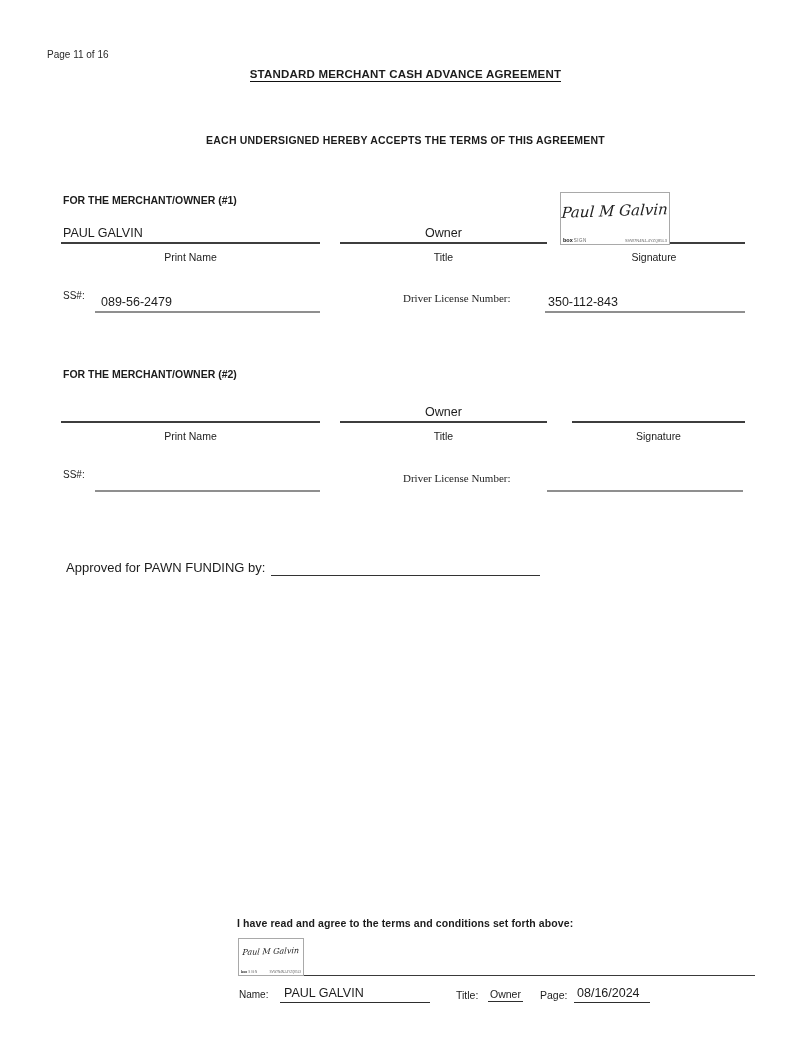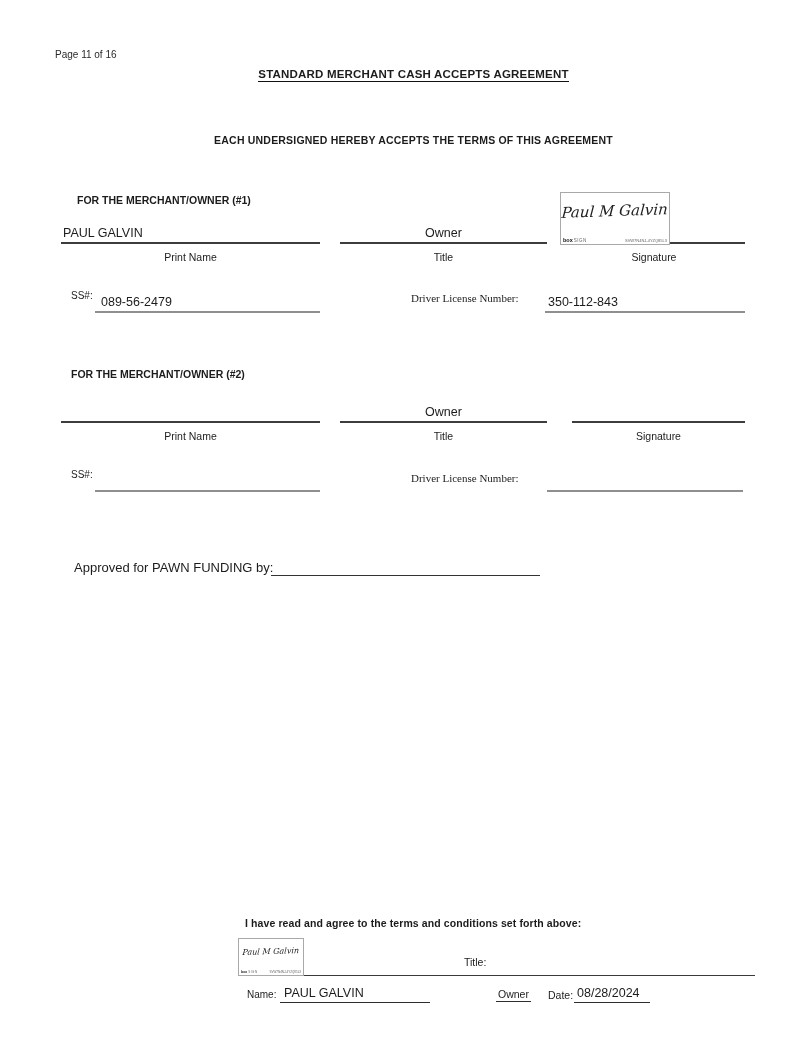--- a/index.html
+++ b/index.html
@@ -4,21 +4,21 @@
 <style>
   * { margin: 0; padding: 0; box-sizing: border-box; }
   html, body { background: #ffffff; }
   body {
     width: 811px; height: 1050px;
     position: relative;
     font-family: "Liberation Sans", sans-serif;
     color: #1c1c1c;
     overflow: hidden;
   }
-  .abs { position: absolute; margin-left: 8px; }
+  .abs { position: absolute; }
 
   .page-num { left: 47px; top: 49px; font-size: 10px; color: #2a2a2a; }
 
   .title-row { left: 0; top: 64px; width: 811px; text-align: center; }
   .doc-title {
     display: inline-block;
     font-size: 11.5px; font-weight: bold; letter-spacing: 0.2px;
     border-bottom: 1.5px solid #111; padding-bottom: 1px;
   }
   .subtitle-row { left: 0; top: 130px; width: 811px; text-align: center; }
@@ -90,27 +90,27 @@
   .owner-uline {
     border-bottom: 1.5px solid #2e2e2e; padding: 0 2px 1px 2px;
     font-size: 10.5px;
   }
 </style>
 </head>
 <body>
 
 <div class="abs page-num">Page 11 of 16</div>
 <div class="abs title-row">
-  <span class="doc-title">STANDARD MERCHANT CASH ACCEPTS AGREEMENT</span>
+  <span class="doc-title">STANDARD MERCHANT CASH ADVANCE AGREEMENT</span>
 </div>
 <div class="abs subtitle-row">
   <span class="doc-subtitle">EACH UNDERSIGNED HEREBY ACCEPTS THE TERMS OF THIS AGREEMENT</span>
 </div>
 
-<div class="abs sec-heading" style="left:69px; top:194px;">FOR THE MERCHANT/OWNER (#1)</div>
+<div class="abs sec-heading" style="left:63px; top:194px;">FOR THE MERCHANT/OWNER (#1)</div>
 
 <div class="sigbox sigbox-lg">
   <div class="sig-script">Paul M Galvin</div>
   <div class="sigbox-footer">
     <span class="brand-left">
       <span class="brand-box">box</span>
         <span class="brand-sign">SIGN</span>
     </span>
     <span class="sig-code">SVW7N4NJ-4YZQ85L3</span>
   </div>
@@ -175,19 +175,19 @@
     <span class="sig-code">SVW7N4NJ-4YZQ85L3</span>
   </div>
 </div>
 <div class="long-line" style="left:238px; top:974px; width:517px;"></div>
 
 <div class="abs small-label" style="left:239px; top:989px;">Name:</div>
 <div class="uline-val" style="left:280px; top:980px; width:150px; height:23px;">
   <span class="val-lg">PAUL GALVIN</span>
 </div>
 
-<div class="abs mid-label" style="left:456px; top:956px;">Title:</div>
+<div class="abs mid-label" style="left:456px; top:989px;">Title:</div>
 <div class="abs owner-uline" style="left:488px; top:988px;">Owner</div>
 
-<div class="abs mid-label" style="left:540px; top:989px;">Date:</div>
+<div class="abs mid-label" style="left:540px; top:989px;">Page:</div>
 <div class="uline-val" style="left:574px; top:980px; width:76px; height:23px;">
-  <span class="val-lg" style="padding:0 0 2px 3px;">08/28/2024</span>
+  <span class="val-lg" style="padding:0 0 2px 3px;">08/16/2024</span>
 </div>
 
 </body></html>

